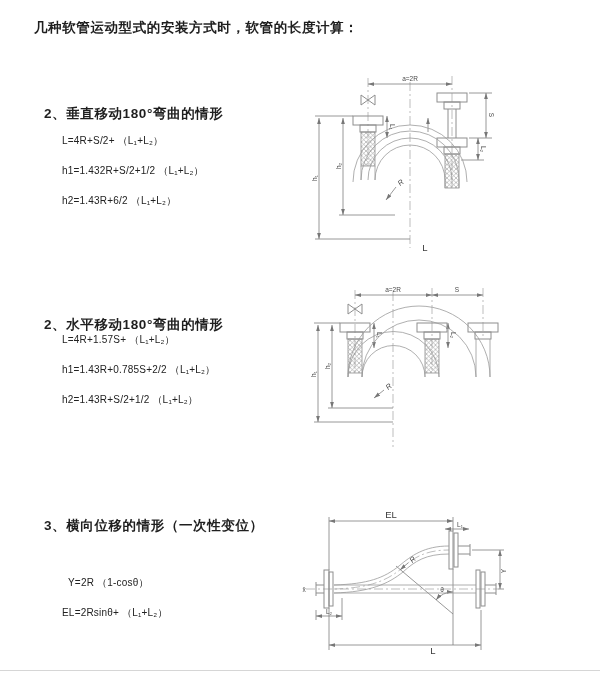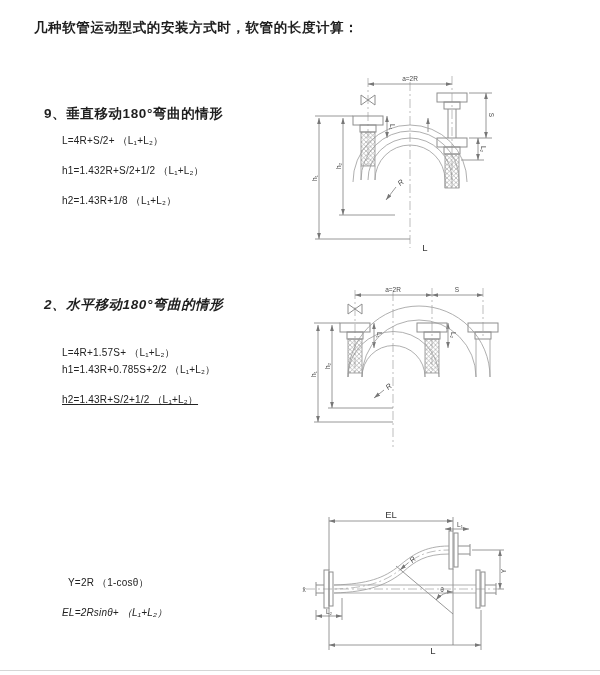--- a/index.html
+++ b/index.html
@@ -3,44 +3,44 @@
 <meta charset="utf-8">
 <style>
   html,body{margin:0;padding:0;background:#ffffff;}
   .page{position:relative;width:600px;height:675px;background:#fff;overflow:hidden;
         font-family:"Liberation Sans","DejaVu Sans",sans-serif;padding-left:24px;}
   .txt{position:absolute;color:#1f1f1f;white-space:nowrap;}
   .doc-title{left:34px;top:19px;font-size:13.5px;font-weight:700;letter-spacing:.6px;}
   .heading{font-size:13.5px;font-weight:700;letter-spacing:.6px;}
   .formula{font-size:10px;font-weight:400;letter-spacing:.2px;color:#222;}
   #h1{left:44px;top:105px;} #f11{left:62px;top:134px;} #f12{left:62px;top:164px;text-align:right;} #f13{left:62px;top:194px;}
-  #h2{left:44px;top:296px;font-style:italic;} #f21{left:62px;top:346px;} #f22{left:62px;top:363px;} #f23{left:62px;top:393px;text-decoration:underline;}
-  #h3{left:44px;top:517px;} #f31{left:62px;top:546px;} #f32{left:68px;top:576px;} #f33{left:62px;top:606px;font-style:italic;}
+  #h2{left:44px;top:316px;} #f21{left:62px;top:333px;} #f22{left:62px;top:363px;} #f23{left:62px;top:393px;}
+  #h3{left:44px;top:517px;} #f31{left:62px;top:546px;} #f32{left:68px;top:576px;} #f33{left:62px;top:606px;}
   svg.diag{position:absolute;}
   .d1{left:303px;top:70px;} .d2{left:296px;top:282px;} .d3{left:296px;top:504px;}
   .dwg{stroke:#8e8e8e;stroke-width:1;fill:none;}
   .thin{stroke:#9a9a9a;stroke-width:.8;fill:none;}
   .cl{stroke:#a0a0a0;stroke-width:.7;fill:none;stroke-dasharray:9 3 2 3;}
   .dim{stroke:#7d7d7d;stroke-width:.8;fill:none;}
   .lbl{fill:#4a4a4a;font-size:6.5px;text-anchor:middle;font-family:"Liberation Sans","DejaVu Sans",sans-serif;}
   .lbl-lg{font-size:9.5px;fill:#3a3a3a;}
   .lbl-it{font-style:italic;font-size:7.5px;}
   .bottom-rule{position:absolute;left:0;top:670px;width:600px;height:1px;background:#d6d6d6;}
 </style>
 </head>
 <body>
 
 <div class="page">
 
   <div class="txt doc-title">几种软管运动型式的安装方式时，软管的长度计算：</div>
 
-  <div class="txt heading" id="h1">9、垂直移动180°弯曲的情形</div>
+  <div class="txt heading" id="h1">2、垂直移动180°弯曲的情形</div>
   <div class="txt formula" id="f11">L=4R+S/2+ （L₁+L₂）</div>
   <div class="txt formula" id="f12">h1=1.432R+S/2+1/2 （L₁+L₂）</div>
-  <div class="txt formula" id="f13">h2=1.43R+1/8 （L₁+L₂）</div>
+  <div class="txt formula" id="f13">h2=1.43R+6/2 （L₁+L₂）</div>
 
   <svg class="diag d1" width="262" height="190" viewBox="0 0 262 190">
     <defs>
       <marker id="ar1" orient="auto-start-reverse" markerWidth="9" markerHeight="7" refX="8" refY="2.5">
         <path d="M0,0L8,2.5L0,5Z" fill="#777"></path>
       </marker>
       <pattern id="br1" width="4.5" height="4.5" patternUnits="userSpaceOnUse">
         <path d="M0,4.5L4.5,0M0,0L4.5,4.5" stroke="#9b9b9b" stroke-width="0.6"></path>
       </pattern>
     </defs>
@@ -177,20 +177,21 @@
 
     <text class="lbl" x="97" y="10">a=2R</text>
     <text class="lbl" x="161" y="10">S</text>
     <text class="lbl" x="83" y="55" transform="rotate(90 83 53)">L₁</text>
     <text class="lbl" x="157" y="55" transform="rotate(90 157 53)">L₂</text>
     <text class="lbl" x="18" y="94" transform="rotate(-90 18 92)">h₁</text>
     <text class="lbl" x="32" y="86" transform="rotate(-90 32 84)">h₂</text>
     <text class="lbl lbl-it" x="93" y="107" transform="rotate(-40 93 105)">R</text>
   </svg>
 
+  <div class="txt heading" id="h3">3、横向位移的情形（一次性变位）</div>
   <div class="txt formula" id="f32">Y=2R （1-cosθ）</div>
   <div class="txt formula" id="f33">EL=2Rsinθ+ （L₁+L₂）</div>
 
   <svg class="diag d3" width="296" height="152" viewBox="0 0 296 152">
     <defs>
       <marker id="ar3" orient="auto-start-reverse" markerWidth="9" markerHeight="7" refX="8" refY="2.5">
         <path d="M0,0L8,2.5L0,5Z" fill="#777"></path>
       </marker>
     </defs>
 

